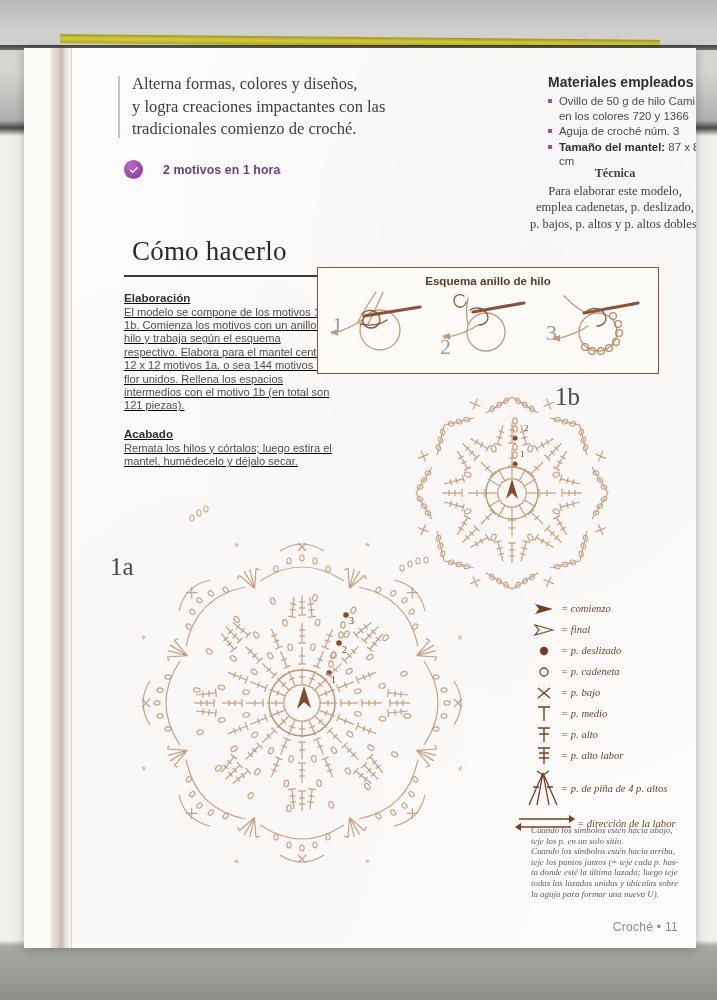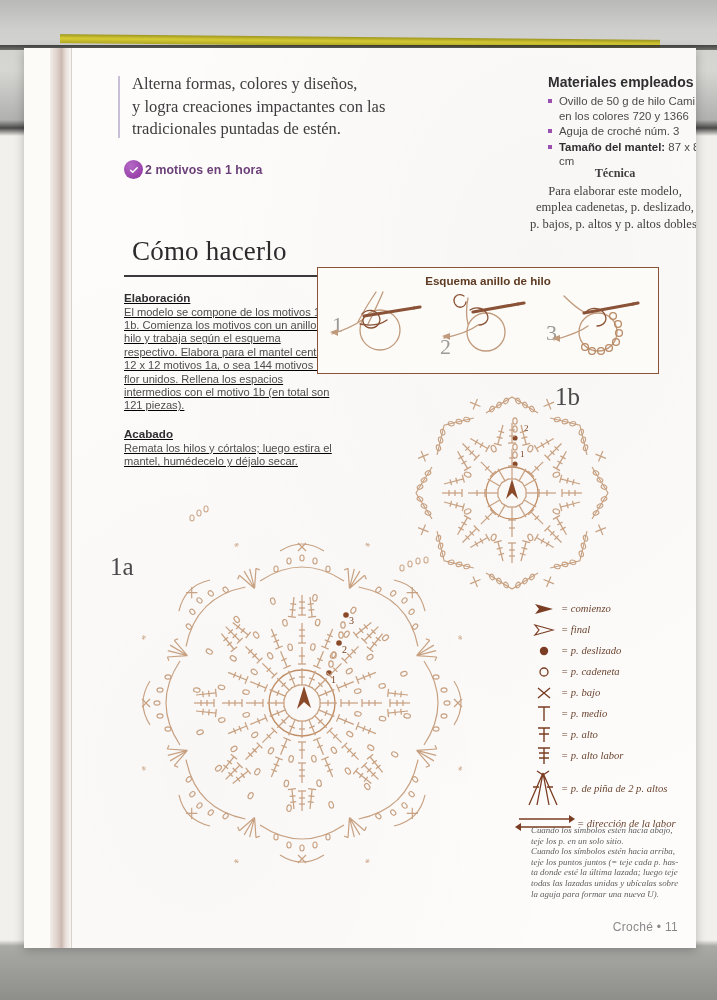--- a/index.html
+++ b/index.html
@@ -25,21 +25,21 @@
   #gutter-line{position:absolute;left:47px;top:0;width:1px;height:900px;background:#d9d2cb;}
   #paper{position:absolute;left:48px;top:0;width:624px;height:900px;background:#fdfcfa;}
   .noise{position:absolute;inset:0;pointer-events:none;
     background:radial-gradient(ellipse at 75% 25%,rgba(0,0,0,.025),transparent 60%),
                radial-gradient(ellipse at 20% 80%,rgba(0,0,0,.02),transparent 55%);}
 
   
   #intro{position:absolute;left:60px;top:25px;width:380px;}
   #intro .bar{position:absolute;left:-14px;top:3px;width:2px;height:62px;background:#c9bfd6;}
   #intro p{margin:0;font-family:"Liberation Serif",serif;font-size:16.5px;line-height:22.5px;color:#3d3d3f;}
-  #badge{position:absolute;left:52px;top:112px;display:flex;align-items:center;gap:2px;}
+  #badge{position:absolute;left:52px;top:112px;display:flex;align-items:center;gap:20px;}
   #badge .circ{width:19px;height:19px;border-radius:50%;
     background:radial-gradient(circle at 35% 30%,#b469c6,#8d2f9e);
     display:flex;align-items:center;justify-content:center;}
   #badge .circ svg{display:block;}
   #badge .txt{font-size:12.3px;color:#6b3f78;font-weight:600;letter-spacing:.1px;}
 
   #materials{position:absolute;left:476px;top:26px;width:170px;color:#4a4a4c;}
   #materials h3{margin:0 0 4px 0;font-size:14px;font-weight:700;color:#2f2f31;}
   #materials ul{margin:0;padding:0;list-style:none;}
   #materials li{font-size:11.4px;line-height:14.6px;padding-left:11px;position:relative;margin-bottom:1px;}
@@ -95,21 +95,21 @@
 <div id="page">
   <div id="gutter"></div>
   <div id="gutter-line"></div>
   <div id="paper">
     <div class="noise"></div>
 
     <div id="intro">
       <div class="bar"></div>
       <p>Alterna formas, colores y diseños,</p>
       <p>y logra creaciones impactantes con las</p>
-      <p>tradicionales puntadas de estén.</p>
+      <p>tradicionales comienzo de croché.</p>
     </div>
 
     <div id="badge">
       <span class="circ">
         <svg width="12" height="12" viewBox="0 0 12 12">
             <path d="M2.6 6.2 L4.7 8.3 L9.2 3.8" fill="none" stroke="#ffffff" stroke-width="1.5" stroke-linecap="round" stroke-linejoin="round"></path>
           </svg>
       </span>
       <span class="txt">2 motivos en 1 hora</span>
     </div>
@@ -1364,21 +1364,21 @@
       <div class="lg-row tall">
         <span class="lg-sym">
           <svg width="40" height="42" style="margin-left:-4px;">
             <g stroke="#7a3c22" stroke-width="1.3" fill="none">
               <path d="M20 6 L6 38 M20 6 L14 38 M20 6 L26 38 M20 6 L34 38"></path>
               <path d="M14 4 L20 8 L26 4"></path>
               <path d="M10 20 L16 20 M24 20 L30 20"></path>
             </g>
           </svg>
         </span>
-        <span class="lg-txt">= p. de piña de 2 p. altos</span>
+        <span class="lg-txt">= p. de piña de 4 p. altos</span>
       </div>
       <div class="lg-row dir">
         <span class="lg-sym" style="width:64px;margin-left:-14px;">
           <svg width="64" height="20">
             <g stroke="#7a3c22" stroke-width="1.4" fill="#7a3c22">
               <line x1="6" y1="6" x2="56" y2="6"></line>
                 <polygon points="56,2 62,6 56,10" stroke="none"></polygon>
               <line x1="8" y1="14" x2="58" y2="14"></line>
                 <polygon points="8,10 2,14 8,18" stroke="none"></polygon>
             </g>

